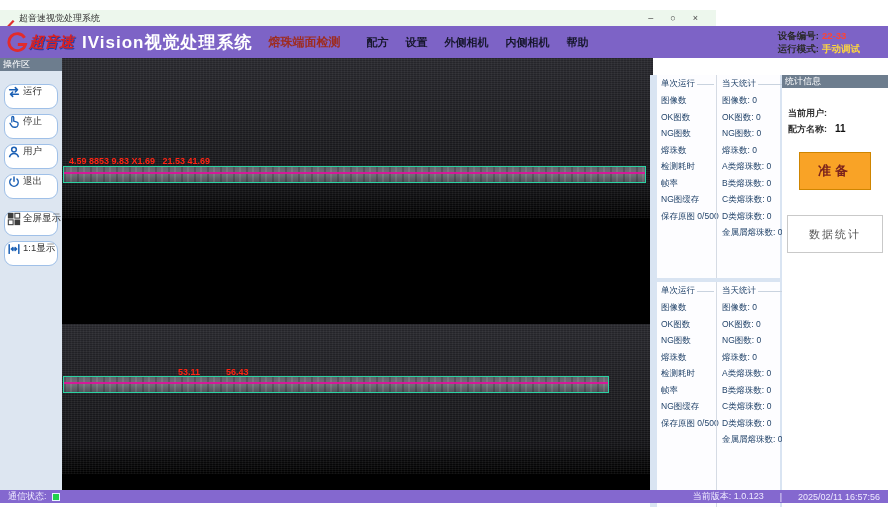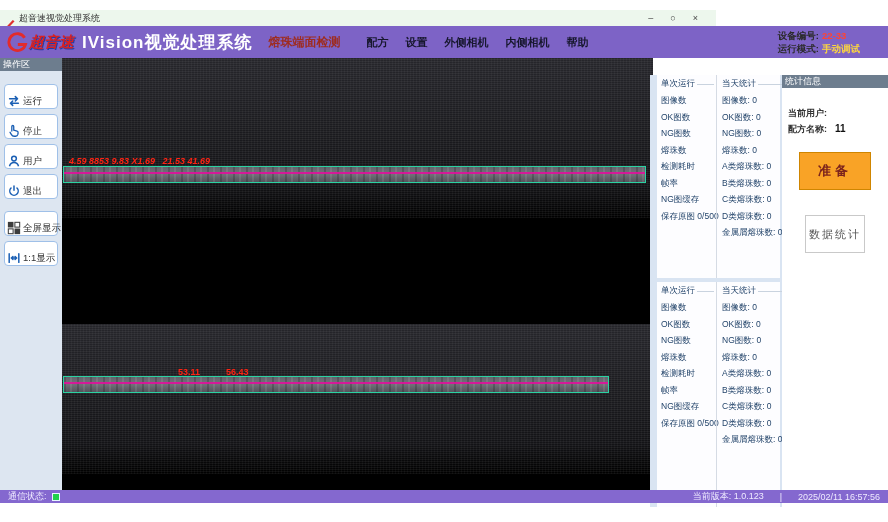--- a/index.html
+++ b/index.html
@@ -24,30 +24,30 @@
 .menu { display:flex; gap:17px; margin-left:26px; }
 .menu-item { font-size:11px; font-weight:bold; color:#17172e; white-space:nowrap; }
 .header-right { margin-left:auto; margin-right:28px; font-size:9.5px; font-weight:bold; color:#2a2a2a; line-height:13px; text-align:left; }
 .hr-val-device { color:var(--device-red,#ff4433); margin-left:3px; }
 .hr-val-mode { color:var(--mode-yellow,#ffd83d); margin-left:3px; }
 
 
 .sidebar { position:absolute; left:0; top:58px; width:62px; height:432px; background:var(--sidebar-bg,#dde6f1); }
 .panel-header { height:13px; background:var(--panel-header-slate,#6d7d8e); color:#fff; font-size:9px; line-height:13px; padding-left:3px; }
 .sb-buttons { display:flex; flex-direction:column; align-items:center; padding-top:13px; gap:5px; }
-.sb-btn { width:54px; height:25px; background:#fff; border:1px solid #9fc0e8; border-radius:4px; display:flex; align-items:flex-end; padding:0 2px; font-size:9.5px; color:#333; }
+.sb-btn { width:54px; height:25px; background:#fff; border:1px solid #9fc0e8; border-radius:9px; display:flex; align-items:flex-start; padding:0 2px; font-size:9.5px; color:#333; }
 .sb-btn.gap-before { margin-top:7px; }
 .sb-icon { width:14px; height:14px; display:inline-flex; margin-right:2px; flex:none; color:var(--icon-blue,#1a5fb4); }
 .sb-icon.dark { color:#3c3c3c; }
 .sb-icon svg { width:100%; height:100%; }
 .sb-label { white-space:nowrap; }
 
 
 .viewport { position:absolute; left:62px; width:591px; background:#000; overflow:hidden; }
-.vp-top { top:58px; height:215px;font-style:italic; }
+.vp-top { top:58px; height:215px; }
 .vp-bottom { top:266px; height:224px; }
 .noise { position:absolute; left:0; right:0;
   background:
    repeating-linear-gradient(90deg, rgba(255,255,255,0.035) 0 1px, transparent 1px 3px),
    repeating-linear-gradient(0deg, rgba(255,255,255,0.05) 0 1px, transparent 1px 2px),
    linear-gradient(180deg,#26262b,#131316 80%,#000); }
 .noise-top { top:0; height:160px; }
 .noise-bottom { top:58px; height:150px; }
 .strip { position:absolute; height:17px; border:1px solid var(--strip-teal,#2ad2a2);
   background:
@@ -73,21 +73,21 @@
 .col-header { display:flex; align-items:center; margin-bottom:2px; }
 .col-title { font-size:8.5px; color:var(--stats-text-navy,#24456b); white-space:nowrap; }
 .col-rule { flex:1; height:1px; background:#c9d3df; margin-left:2px; }
 .stat-row { font-size:8.5px; color:var(--stats-text-navy,#24456b); line-height:16.5px; white-space:nowrap; }
 
 .info-panel { position:absolute; left:132px; top:0; width:106px; height:432px; background:#fff; }
 .info-body { padding-top:16px; }
 .info-row { font-size:9px; font-weight:bold; color:#333; padding:3px 6px 0; }
 .recipe-val { font-size:10px; color:#111; margin-left:8px; }
 .prepare-btn { display:block; margin:16px auto 0; width:72px; height:38px; background:var(--prepare-orange,#f9a326); border:1px solid #cf8500; font-size:13px; font-weight:bold; color:#7c241c; letter-spacing:4px; }
-.data-stats-btn { display:block; margin:25px auto 4px; width:60px; height:38px; background:#fff; border:1px solid #c9c9c9; font-size:11px; color:#555; letter-spacing:2px; }
+.data-stats-btn { display:block; margin:25px auto 4px; width:96px; height:38px; background:#fff; border:1px solid #c9c9c9; font-size:11px; color:#555; letter-spacing:2px; }
 
 
 .statusbar { position:absolute; left:0; top:490px; width:888px; height:13px; background:var(--statusbar-purple,#8468cf); display:flex; align-items:center; font-size:9px; color:#efeaff; padding:0 8px; }
 .comm-ind { width:8px; height:8px; background:var(--indicator-green,#21d14a); border:1px solid #e6f6ff; margin-left:5px; flex:none; }
 .status-right { margin-left:auto; display:flex; gap:16px; align-items:center; }
 </style>
 </head>
 <body>
 
 <div class="titlebar">

